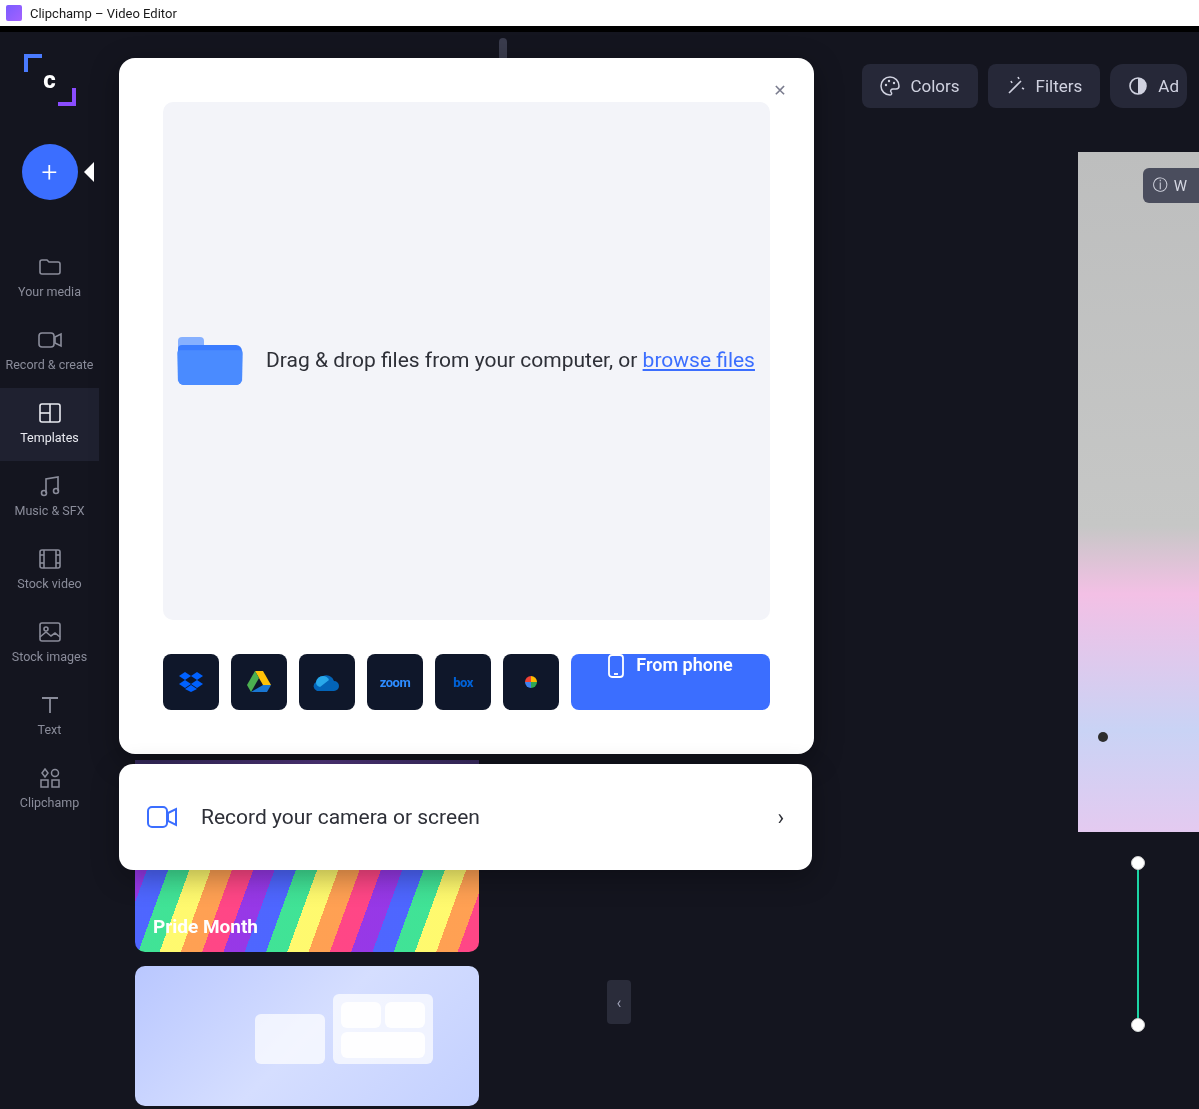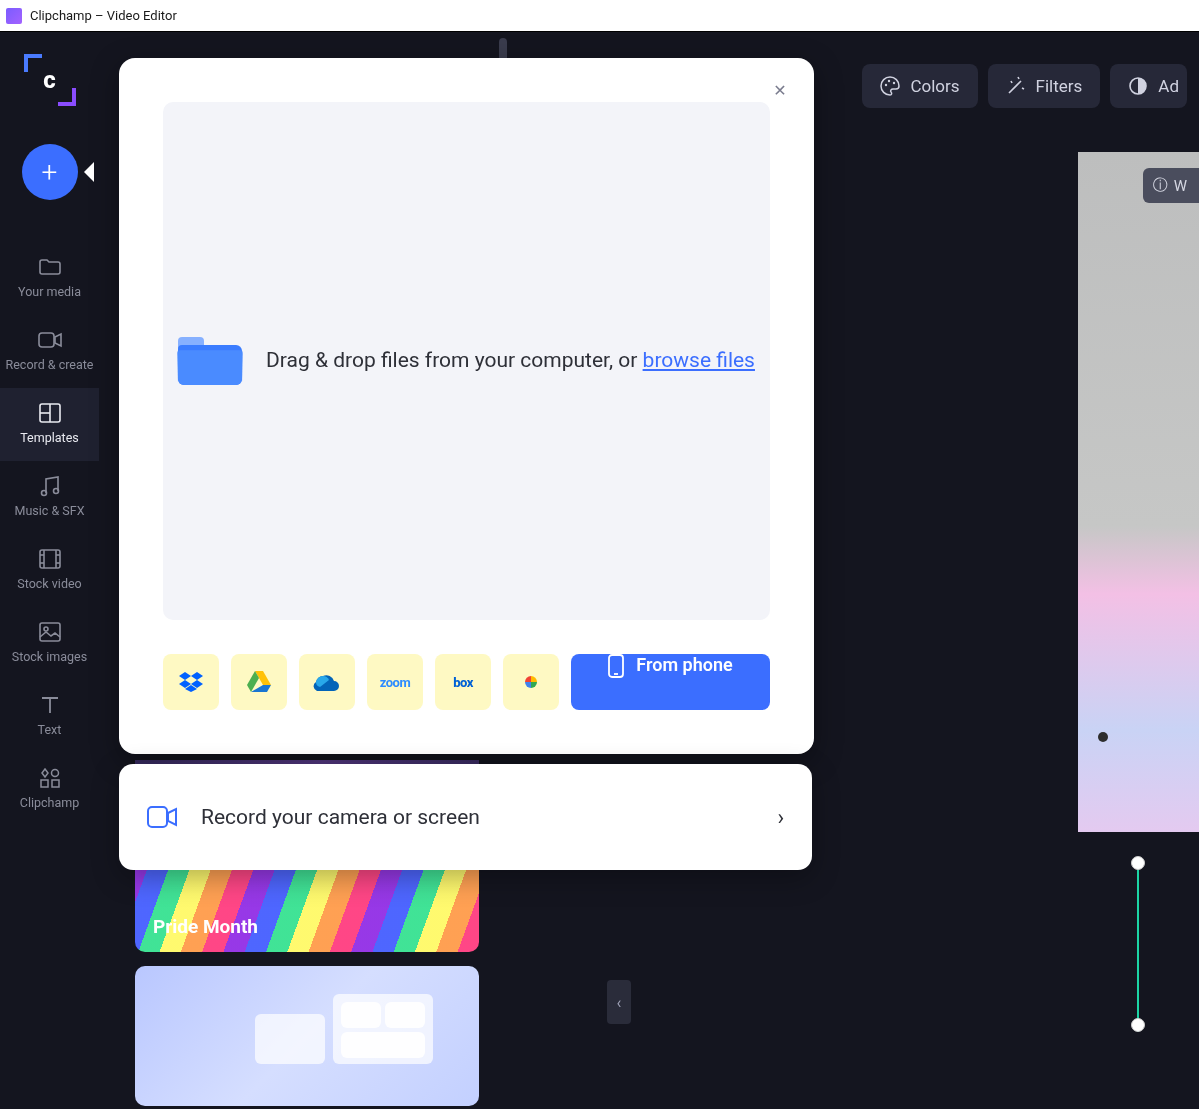--- a/index.html
+++ b/index.html
@@ -1,18 +1,18 @@
 <!DOCTYPE html>
 <html><head>
 <meta charset="utf-8">
 <style>
   * { box-sizing: border-box; margin: 0; padding: 0; font-family: -apple-system, BlinkMacSystemFont, "Segoe UI", Roboto, sans-serif; }
   body { width: 1199px; height: 1109px; overflow: hidden; background: #fff; }
   
-  .titlebar { height: 32px; background: #fff; display: flex; align-items: center; padding: 0 6px; gap: 8px; border-bottom: 1px solid #000000; }
+  .titlebar { height: 32px; background: #fff; display: flex; align-items: center; padding: 0 6px; gap: 8px; border-bottom: 6px solid #000000; }
   .titlebar-icon { width: 16px; height: 16px; background: linear-gradient(135deg,#7b5cff,#a362ff); border-radius: 2px; position: relative; }
   .titlebar-text { font-size: 13px; color: #1a1a1a; }
   
   .app { display: flex; height: calc(1109px - 32px); background: #14151f; }
   
   .sidebar { width: 99px; background: #14151f; display: flex; flex-direction: column; align-items: center; padding-top: 22px; position: relative; flex-shrink:0;}
   .logo { width: 52px; height: 52px; position: relative; margin-bottom: 38px; }
   .logo::before { content:""; position:absolute; top:0; left:0; width:18px; height:4px; background:#4a7bff; }
   .logo::after { content:""; position:absolute; top:0; left:0; width:4px; height:18px; background:#4a7bff; }
   .logo-br::before { content:""; position:absolute; bottom:0; right:0; width:18px; height:4px; background:#8a4cff; }
@@ -50,21 +50,21 @@
   .modal-close { position:absolute; top:22px; right:24px; width:20px; height:20px; color:#7a7c8e; cursor:pointer; font-size:16px; display:flex; align-items:center; justify-content:center;}
   .drop-zone { width:100%; height:518px; background:#f3f4f9; border-radius:10px; display:flex; flex-direction:row; align-items:center; justify-content:center; gap:24px; }
   .folder-icon { width:64px; height:48px; position:relative; }
   .folder-icon .back { position:absolute; bottom:0; width:64px; height:40px; background:#3a7cff; border-radius:4px 6px 6px 6px;}
   .folder-icon .tab { position:absolute; top:0; left:0; width:26px; height:14px; background:#86b0ff; border-radius:4px 4px 0 0; }
   .folder-icon .front { position:absolute; bottom:0; width:64px; height:34px; background:#4a8bff; border-radius:3px 3px 6px 6px; transform:perspective(100px) rotateX(-4deg); transform-origin:bottom;}
   .drop-text { font-size:21px; color:#2e3038; text-align:center; line-height:1.4; }
   .drop-text a { color:#3b6eff; text-decoration:underline; cursor:pointer;}
   
   .sources { display:flex; gap:12px; margin-top:34px; align-items:center; }
-  .src-btn { width:56px; height:56px; background:#fef9c3; border-radius:8px; display:flex; align-items:center; justify-content:center; cursor:pointer;}
+  .src-btn { width:56px; height:56px; background:#0f172a; border-radius:8px; display:flex; align-items:center; justify-content:center; cursor:pointer;}
   .src-primary { flex:1; height:56px; background:#3b6eff; color:#fff; border-radius:8px; display:flex; align-items:flex-start; justify-content:center; gap:12px; font-size:18px; font-weight:600; cursor:pointer;}
   
   .record-bar { position:absolute; left:20px; top:732px; width:693px; height:106px; background:#fff; border-radius:14px; display:flex; align-items:center; padding:0 28px; gap:24px; box-shadow:0 8px 28px rgba(0,0,0,0.3); cursor:pointer;}
   .record-bar .rec-icon { color:#3b6eff; }
   .record-text { font-size:21px; color:#2e3038; flex:1; }
   .record-chevron { font-size:22px; color:#2e3038; }
   .handle { position:absolute; width:14px; height:14px; background:#fff; border-radius:50%; border:1px solid #ccc;}
   .timeline-bar { position:absolute; right:60px; top:830px; width:2px; height:170px; background:#1cd4a5; }
   
   svg { display:block; }
@@ -197,21 +197,21 @@
         <span>Colors</span>
       </div>
       <div class="tool-btn">
         <span>
           <svg width="20" height="20" viewBox="0 0 20 20">
               <path d="M3 17L15 5m-10 0l1 2m10 5l2 1M12 1l1 2" stroke="currentColor" stroke-width="1.6" fill="none"></path>
             </svg>
         </span>
         <span>Filters</span>
       </div>
-      <div class="tool-btn" style="padding-right:8px;">
+      <div class="tool-btn" style="padding-right:8px;border-radius:13px;">
         <span>
           <svg width="20" height="20" viewBox="0 0 20 20">
               <circle cx="10" cy="10" r="8" fill="none" stroke="currentColor" stroke-width="1.6"></circle>
               <path d="M10 2a8 8 0 010 16z" fill="currentColor"></path>
             </svg>
         </span>
         <span>Ad</span>
       </div>
     </div>
 

